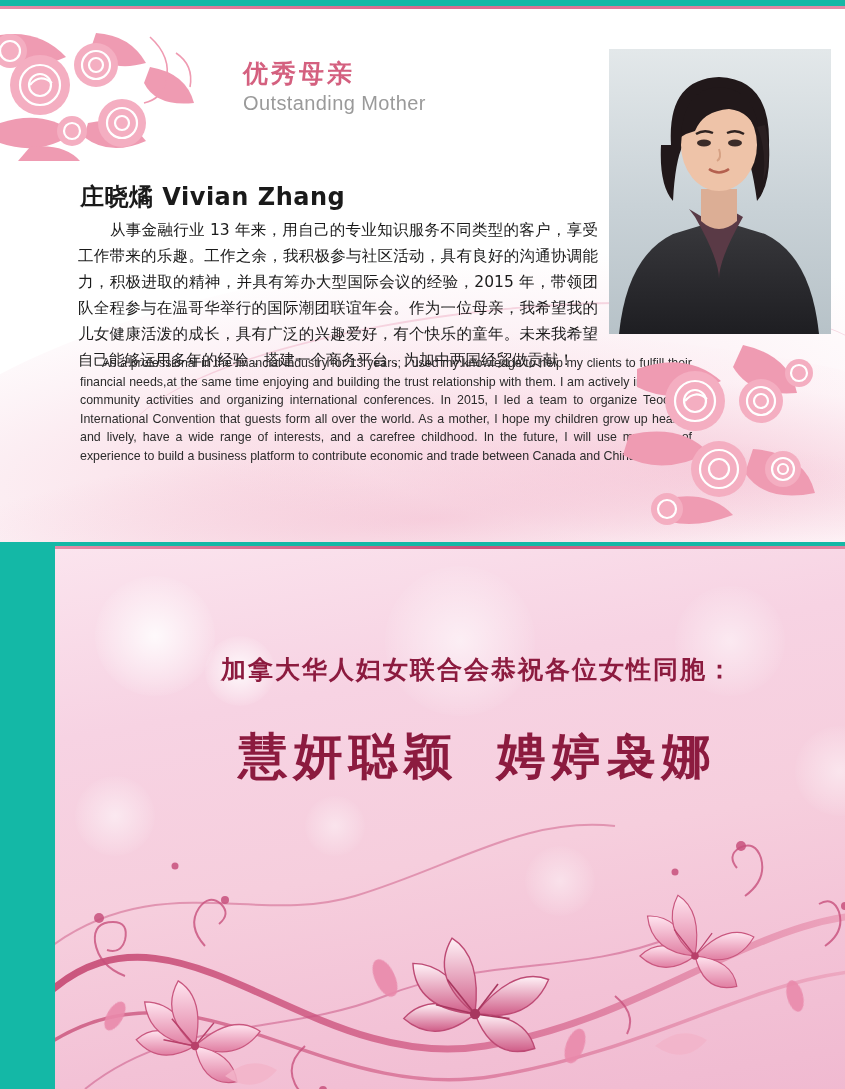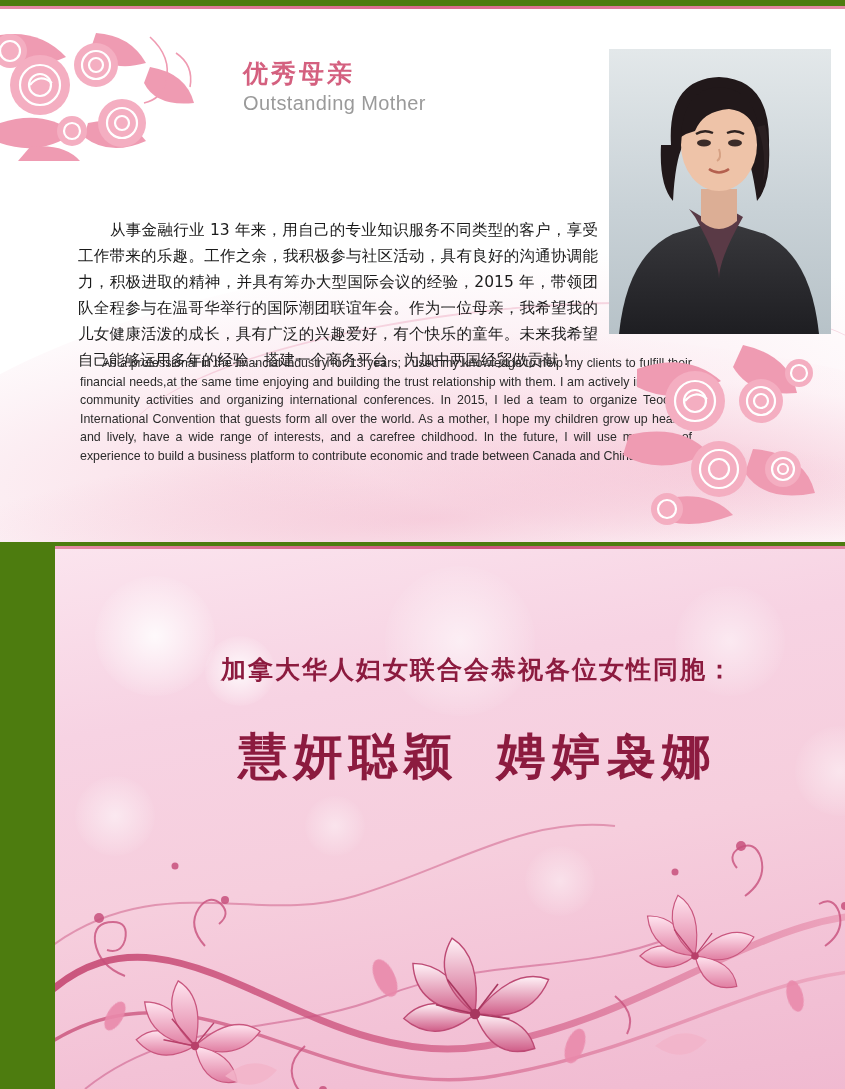--- a/index.html
+++ b/index.html
@@ -11,21 +11,21 @@
     width: 845px;
     height: 1089px;
     font-family: "Liberation Sans", sans-serif;
     overflow: hidden;
     position: relative;
   }
   .page {
     position: relative;
     width: 845px;
     height: 1089px;
-    background: #4d7c0f;
+    background: #14b8a6;
     overflow: hidden;
   }
 
   
   .top-rule {
     position: absolute;
     top: 6px; left: 0;
     width: 845px; height: 3px;
     background: linear-gradient(to right, #e58ba6 0%, #d9688c 50%, #e58ba6 100%);
   }
@@ -238,20 +238,21 @@
         <g fill="none" stroke="#ef9bb2" stroke-width="1.6">
           <path d="M150 10 q22 20 16 44 q-4 18 -22 22"></path>
           <path d="M176 26 q18 12 14 34"></path>
         </g>
       </svg>
     </div>
 
     <div class="title-cn">优秀母亲</div>
     <div class="title-en">Outstanding Mother</div>
 
+    <div class="person-name">庄晓燏 Vivian Zhang</div>
 
     <div class="bio-cn">从事金融行业 13 年来，用自己的专业知识服务不同类型的客户，享受工作带来的乐趣。工作之余，我积极参与社区活动，具有良好的沟通协调能力，积极进取的精神，并具有筹办大型国际会议的经验，2015 年，带领团队全程参与在温哥华举行的国际潮团联谊年会。作为一位母亲，我希望我的儿女健康活泼的成长，具有广泛的兴趣爱好，有个快乐的童年。未来我希望自己能够运用多年的经验，搭建一个商务平台，为加中两国经贸做贡献！</div>
 
     <div class="bio-en">As a professional in the financial industry for 13 years; I used my knowledge to help my clients to fulfill their financial needs,at the same time enjoying and building the trust relationship with them. I am actively involved in community activities and organizing international conferences. In 2015, I led a team to organize Teochew International Convention that guests form all over the world. As a mother, I hope my children grow up healthy and lively, have a wide range of interests, and a carefree childhood. In the future, I will use my years of experience to build a business platform to contribute economic and trade between Canada and China.</div>
 
     <div class="portrait">
       <svg width="222" height="285" viewBox="0 0 222 285" xmlns="http://www.w3.org/2000/svg">
         <defs>
           <linearGradient id="bgp" x1="0" y1="0" x2="0" y2="1">
             <stop offset="0%" stop-color="#e3e8ea"></stop>

